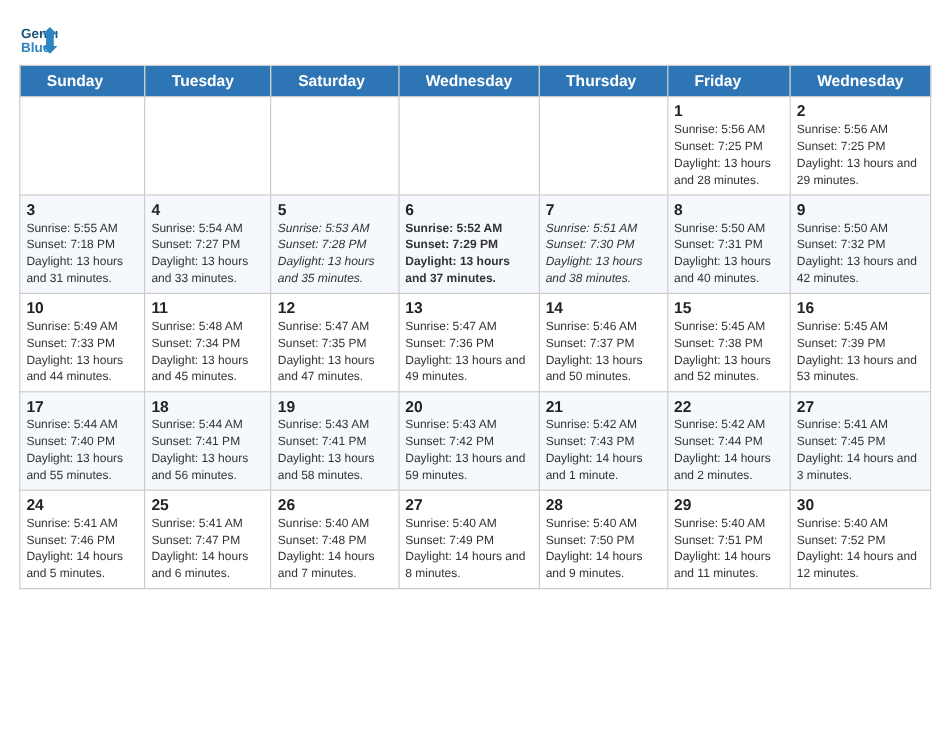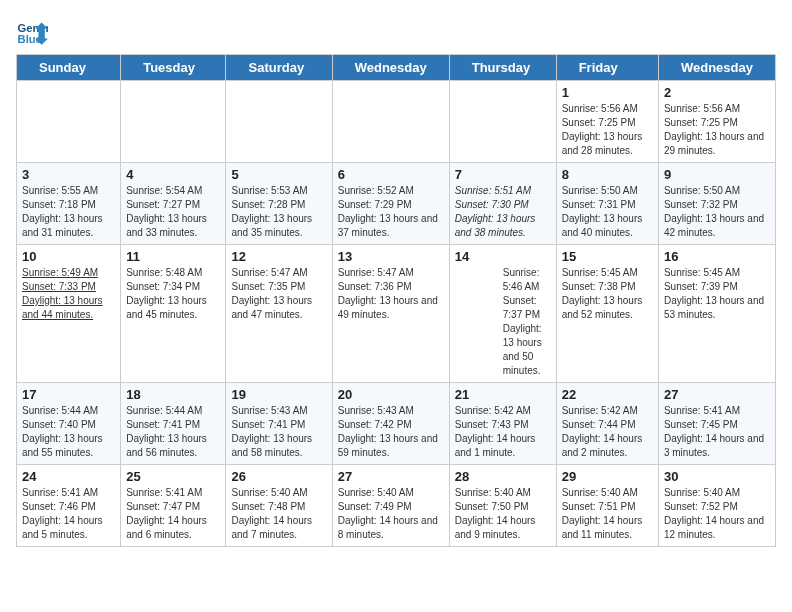--- a/index.html
+++ b/index.html
@@ -142,27 +142,27 @@
 Daylight: 13 hours and 31 minutes.</div>
         </td>
         <td>
           <span class="day-num">4</span>
           <div class="day-info" style="white-space: pre-line;">Sunrise: 5:54 AM
 Sunset: 7:27 PM
 Daylight: 13 hours and 33 minutes.</div>
         </td>
         <td>
           <span class="day-num">5</span>
-          <div class="day-info" style="white-space: pre-line;">Sunrise: 5:53 AM
+          <div class="day-info" style="white-space: pre-line; font-style: italic;">Sunrise: 5:53 AM
 Sunset: 7:28 PM
 Daylight: 13 hours and 35 minutes.</div>
         </td>
         <td>
           <span class="day-num">6</span>
-          <div class="day-info" style="white-space: pre-line;">Sunrise: 5:52 AM
+          <div class="day-info" style="white-space: pre-line; font-weight: bold;">Sunrise: 5:52 AM
 Sunset: 7:29 PM
 Daylight: 13 hours and 37 minutes.</div>
         </td>
         <td>
           <span class="day-num">7</span>
           <div class="day-info" style="white-space: pre-line; font-style: italic;">Sunrise: 5:51 AM
 Sunset: 7:30 PM
 Daylight: 13 hours and 38 minutes.</div>
         </td>
         <td>
@@ -174,21 +174,21 @@
         <td>
           <span class="day-num">9</span>
           <div class="day-info" style="white-space: pre-line;">Sunrise: 5:50 AM
 Sunset: 7:32 PM
 Daylight: 13 hours and 42 minutes.</div>
         </td>
       </tr>
       <tr>
         <td>
           <span class="day-num">10</span>
-          <div class="day-info" style="white-space: pre-line; text-decoration: underline;">Sunrise: 5:49 AM
+          <div class="day-info" style="white-space: pre-line;">Sunrise: 5:49 AM
 Sunset: 7:33 PM
 Daylight: 13 hours and 44 minutes.</div>
         </td>
         <td>
           <span class="day-num">11</span>
           <div class="day-info" style="white-space: pre-line;">Sunrise: 5:48 AM
 Sunset: 7:34 PM
 Daylight: 13 hours and 45 minutes.</div>
         </td>
         <td>
@@ -198,21 +198,21 @@
 Daylight: 13 hours and 47 minutes.</div>
         </td>
         <td>
           <span class="day-num">13</span>
           <div class="day-info" style="white-space: pre-line;">Sunrise: 5:47 AM
 Sunset: 7:36 PM
 Daylight: 13 hours and 49 minutes.</div>
         </td>
         <td>
           <span class="day-num">14</span>
-          <div class="day-info" style="white-space: pre-line; margin-left: 48px;">Sunrise: 5:46 AM
+          <div class="day-info" style="white-space: pre-line;">Sunrise: 5:46 AM
 Sunset: 7:37 PM
 Daylight: 13 hours and 50 minutes.</div>
         </td>
         <td>
           <span class="day-num">15</span>
           <div class="day-info" style="white-space: pre-line;">Sunrise: 5:45 AM
 Sunset: 7:38 PM
 Daylight: 13 hours and 52 minutes.</div>
         </td>
         <td>

